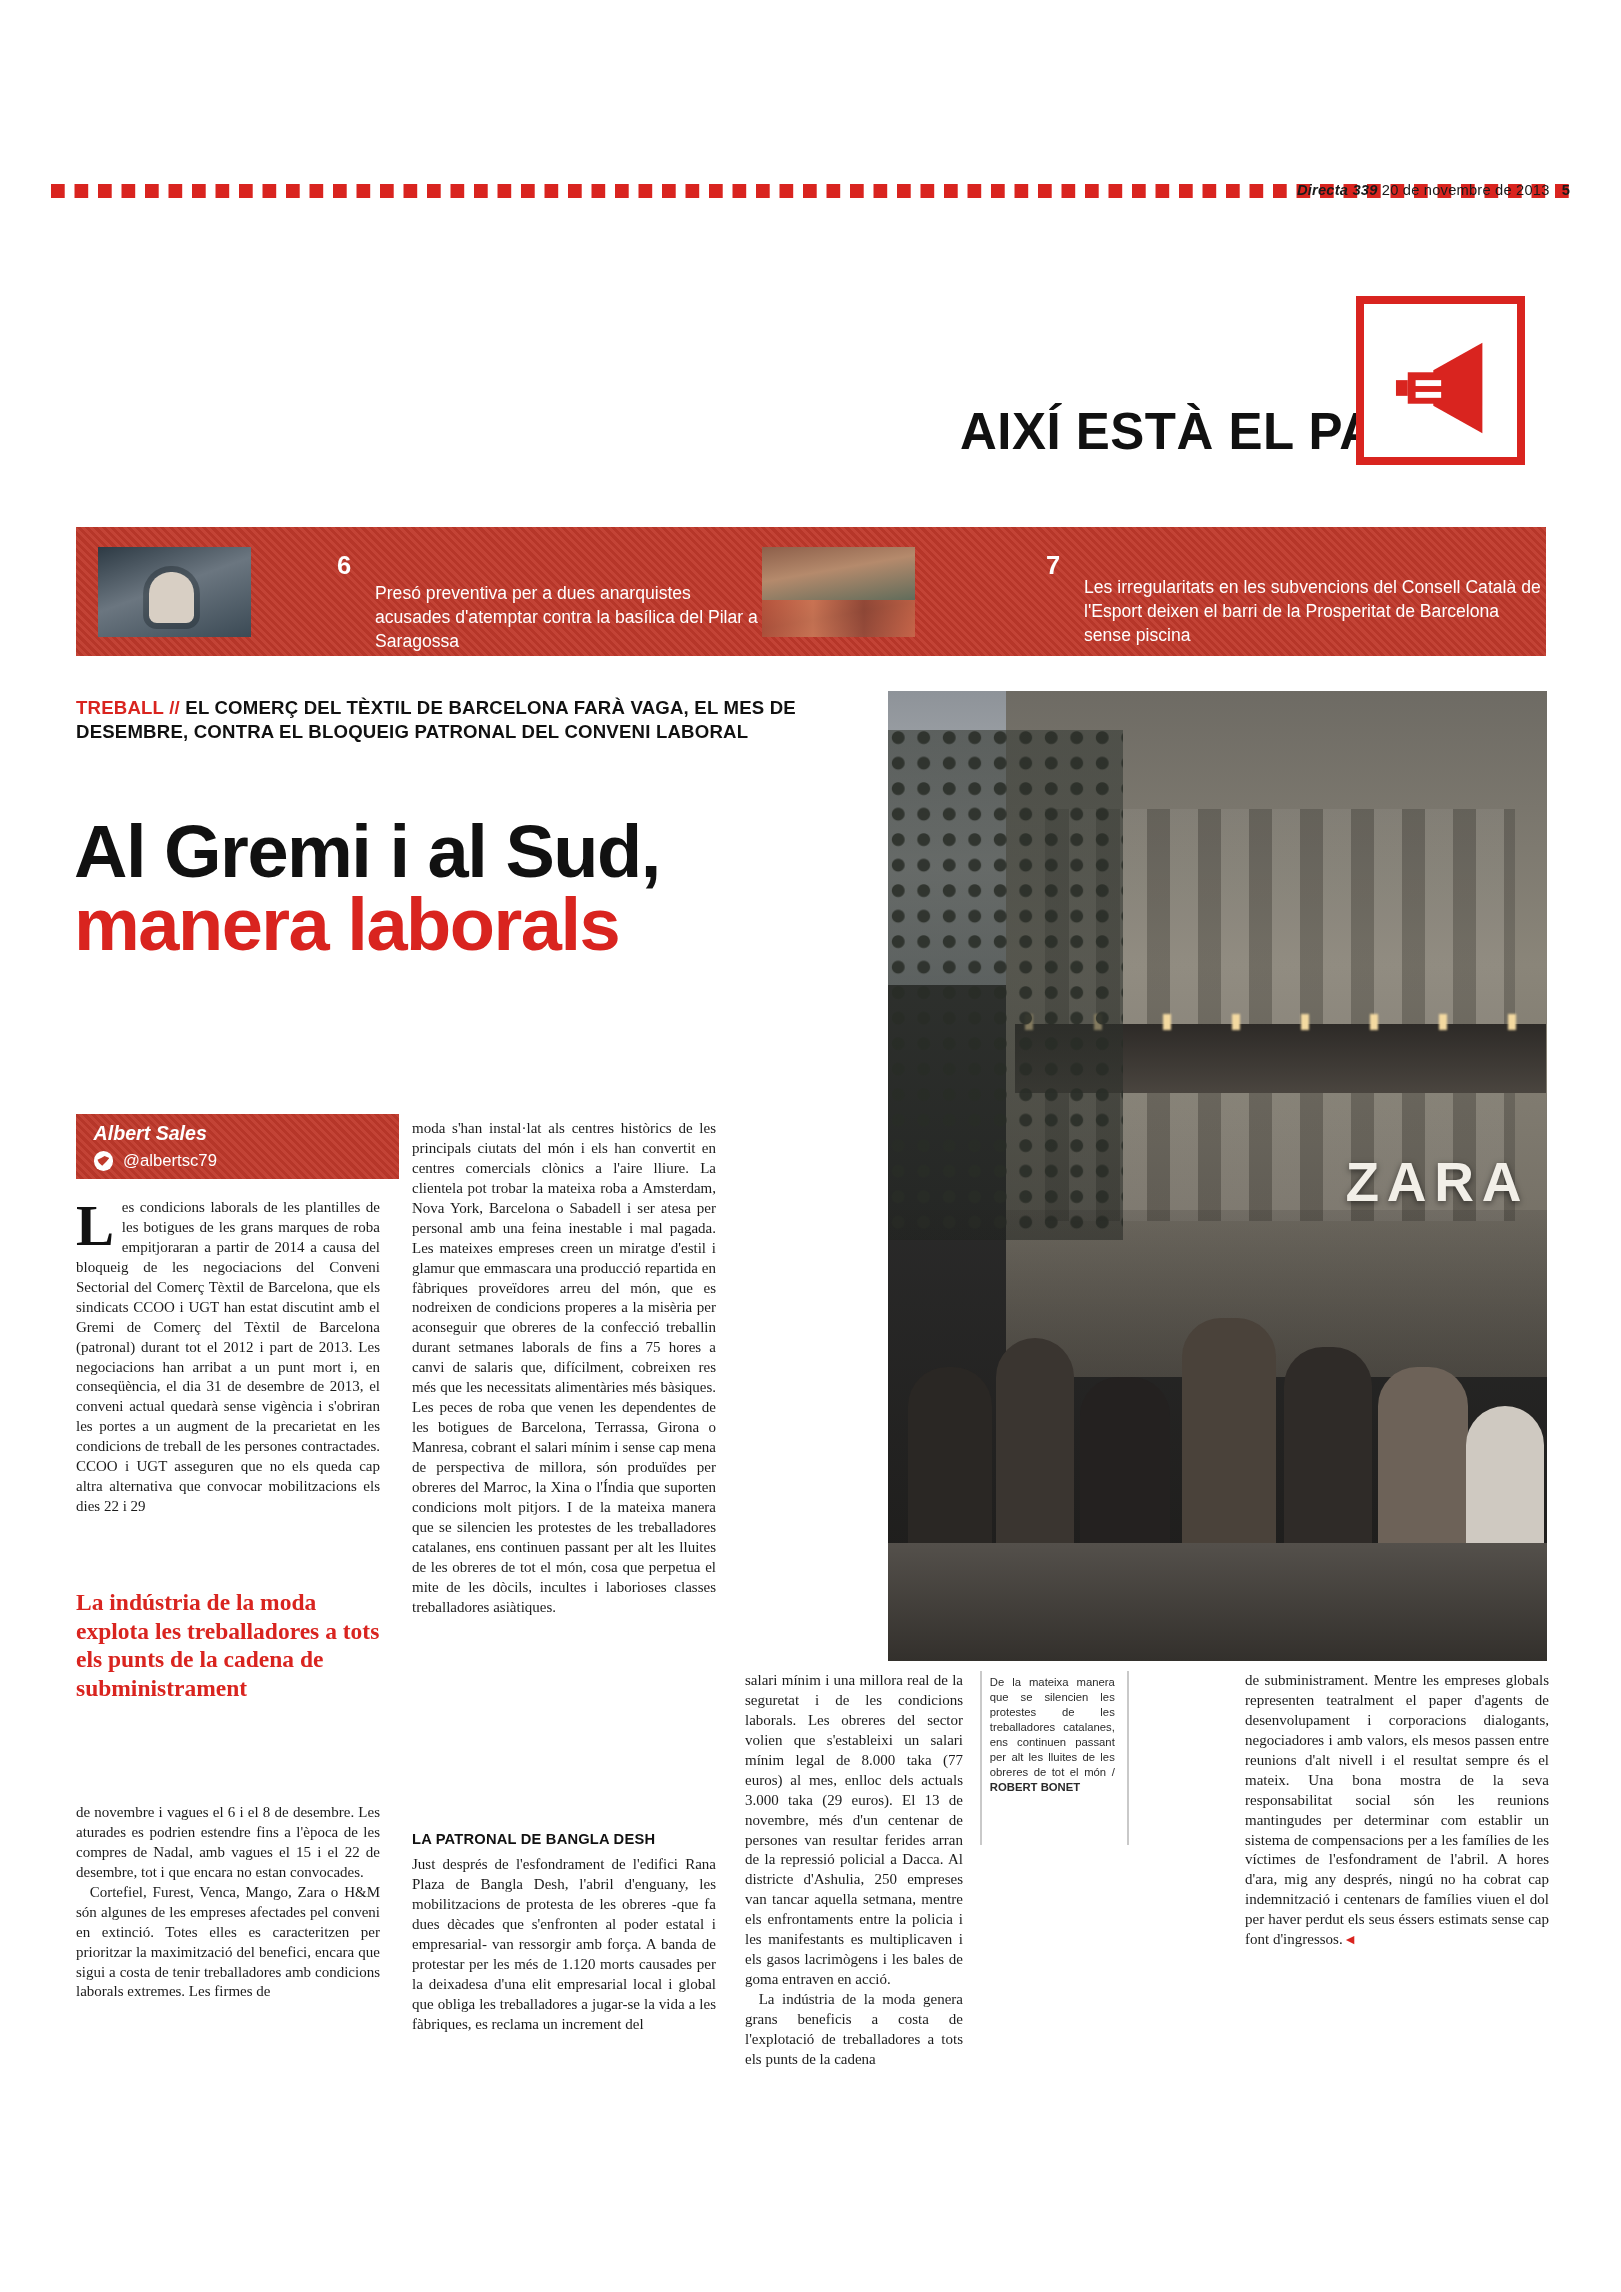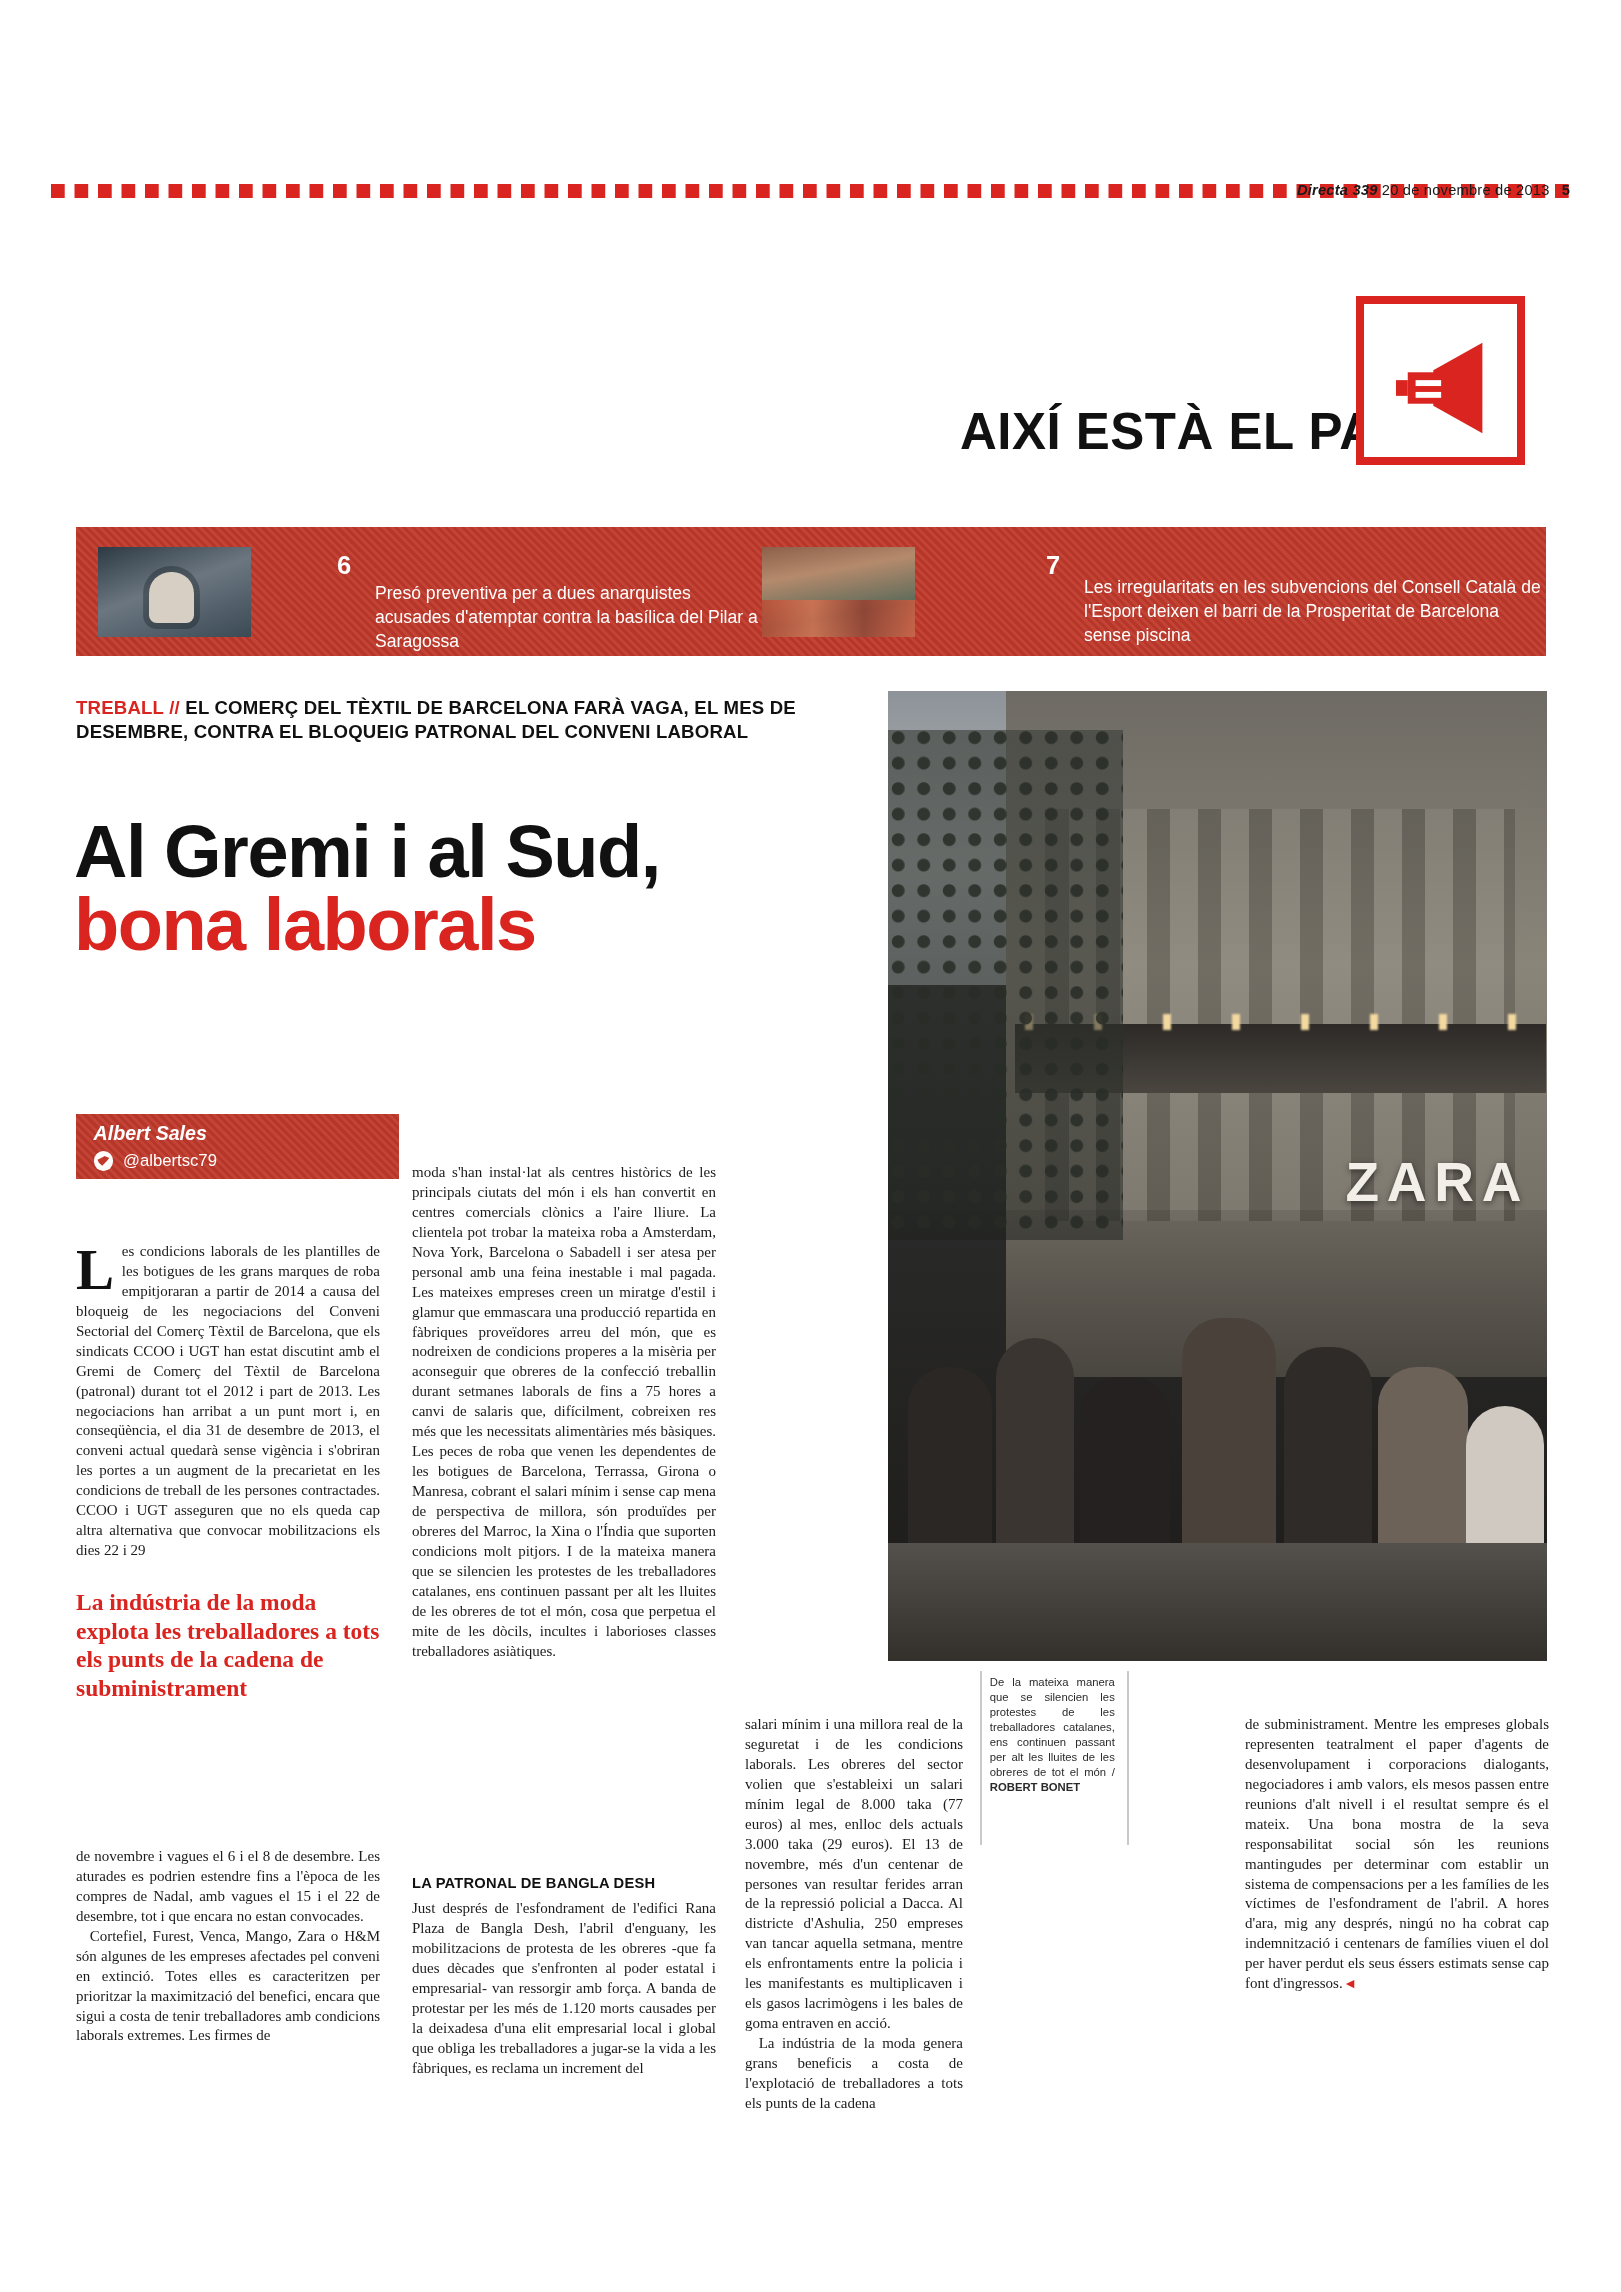--- a/index.html
+++ b/index.html
@@ -43,21 +43,21 @@
 
   
   .authorbar{position:absolute;left:76px;top:1114px;width:323px;height:65px;background:#c0392b;
      background-image:repeating-linear-gradient(45deg,rgba(255,255,255,.05) 0 2.9px,rgba(0,0,0,.05) 2.9px 5.9px);}
   .authorbar .nm{position:absolute;left:17.6px;top:7.8px;font-family:"Liberation Sans",sans-serif;font-weight:bold;color:#fff;font-size:19.6px;font-style:italic;}
   .authorbar .tw{position:absolute;left:47px;top:37px;font-family:"Liberation Sans",sans-serif;color:#fff;font-size:16.7px;}
   .authorbar .bird{position:absolute;left:17.6px;top:37px;width:19.6px;height:19.6px;border-radius:50%;background:#fff;}
   .authorbar .bird:after{content:"";position:absolute;left:3.9px;top:4.9px;width:11.8px;height:9.8px;background:#c0392b;clip-path:polygon(0% 40%,35% 18%,60% 0%,100% 22%,78% 55%,40% 100%,12% 70%);}
 
   
-  .col{position:absolute;font-family:"Liberation Serif",serif;font-size:15px;line-height:1.33;text-align:justify;color:#1b1b1b;margin-top:44px;}
+  .col{position:absolute;font-family:"Liberation Serif",serif;font-size:15px;line-height:1.33;text-align:justify;color:#1b1b1b;}
   .col p{margin:0 0 0 0;text-indent:13.7px;}
   .col p.first{text-indent:0;}
   .dropcap{float:left;font-family:"Liberation Serif",serif;font-size:57px;line-height:43px;font-weight:bold;padding:5.9px 7.8px 0 0;color:#111;}
   .pullquote{position:absolute;left:76px;top:1588px;width:304px;font-family:"Liberation Serif",serif;font-weight:bold;font-size:23.5px;line-height:1.22;color:#d9241f;}
   .subhead{font-family:"Liberation Sans",sans-serif;font-weight:bold;font-size:14.7px;color:#111;letter-spacing:0.2px;margin:11.8px 0 5.9px;text-indent:0;}
 
   
   .photo{position:absolute;left:888px;top:691px;width:659px;height:970px;overflow:hidden;background:#2b2b2b;}
   .ph-sky{position:absolute;left:0;top:0;width:659px;height:294px;background:linear-gradient(180deg,#8e9399 0%,#b3b7ba 60%,#9aa0a4 100%);}
   .ph-bldg{position:absolute;left:118px;top:0;width:549px;height:686px;background:linear-gradient(180deg,#6e6b64 0%,#8a8579 40%,#6a655c 100%);}
@@ -110,21 +110,21 @@
     <div class="txt x2">Les irregularitats en les subvencions del Consell Català de l'Esport deixen el barri de la Prosperitat de Barcelona sense piscina</div>
   </div>
 
   <div class="kicker">
     <span class="lab">TREBALL //</span>
     <span>EL COMERÇ DEL TÈXTIL DE BARCELONA FARÀ VAGA, EL MES DE DESEMBRE, CONTRA EL BLOQUEIG PATRONAL DEL CONVENI LABORAL</span>
   </div>
 
   <h1 class="headline">
     <span>Al Gremi i al Sud,</span><br>
-    <span class="red">bona laborals</span>
+    <span class="red">manera laborals</span>
   </h1>
 
   <div class="authorbar">
     <div class="nm">Albert Sales</div>
     <div class="bird"></div>
     <div class="tw">@albertsc79</div>
   </div>
 
   <div class="col" style="left:76px;top:1198px;width:304px;height:363px;">
     <p class="first"><span class="dropcap">L</span><span>es condicions laborals de les plantilles de les botigues de les grans marques de roba empitjoraran a partir de 2014 a causa del bloqueig de les negociacions del Conveni Sectorial del Comerç Tèxtil de Barcelona, que els sindicats CCOO i UGT han estat discutint amb el Gremi de Comerç del Tèxtil de Barcelona (patronal) durant tot el 2012 i part de 2013. Les negociacions han arribat a un punt mort i, en conseqüència, el dia 31 de desembre de 2013, el conveni actual quedarà sense vigència i s'obriran les portes a un augment de la precarietat en les condicions de treball de les persones contractades. CCOO i UGT asseguren que no els queda cap altra alternativa que convocar mobilitzacions els dies 22 i 29</span></p>

